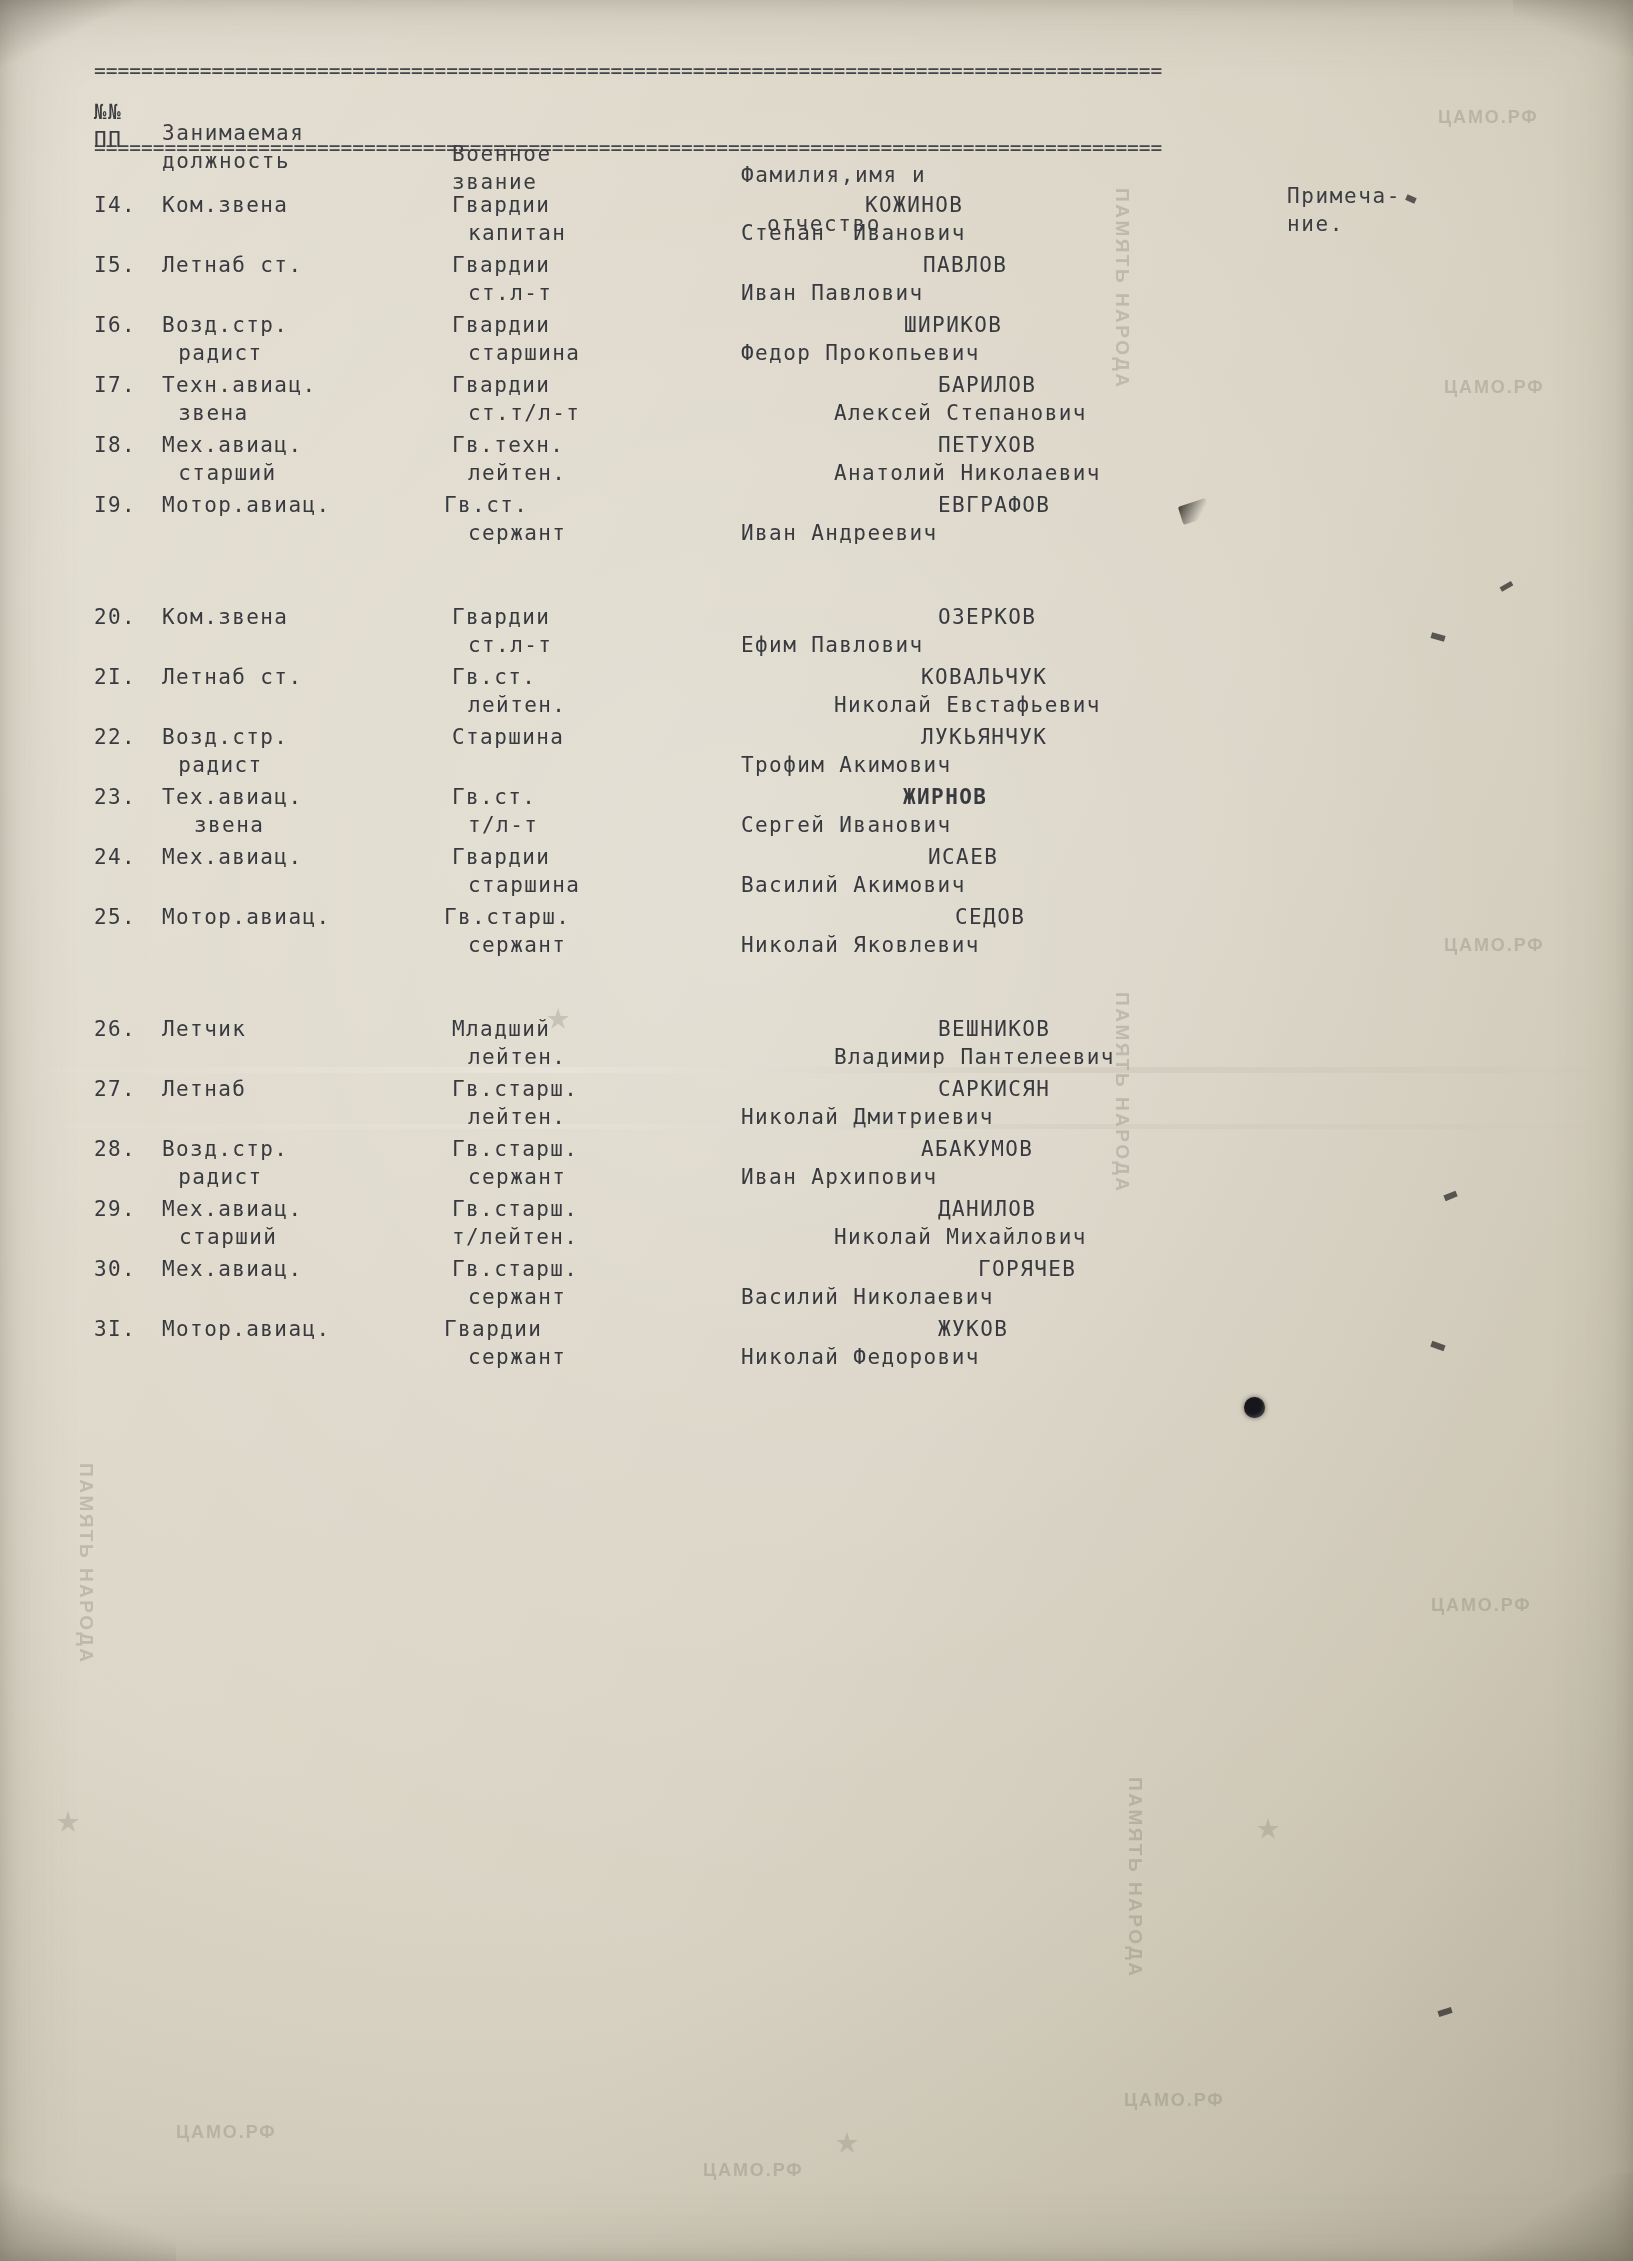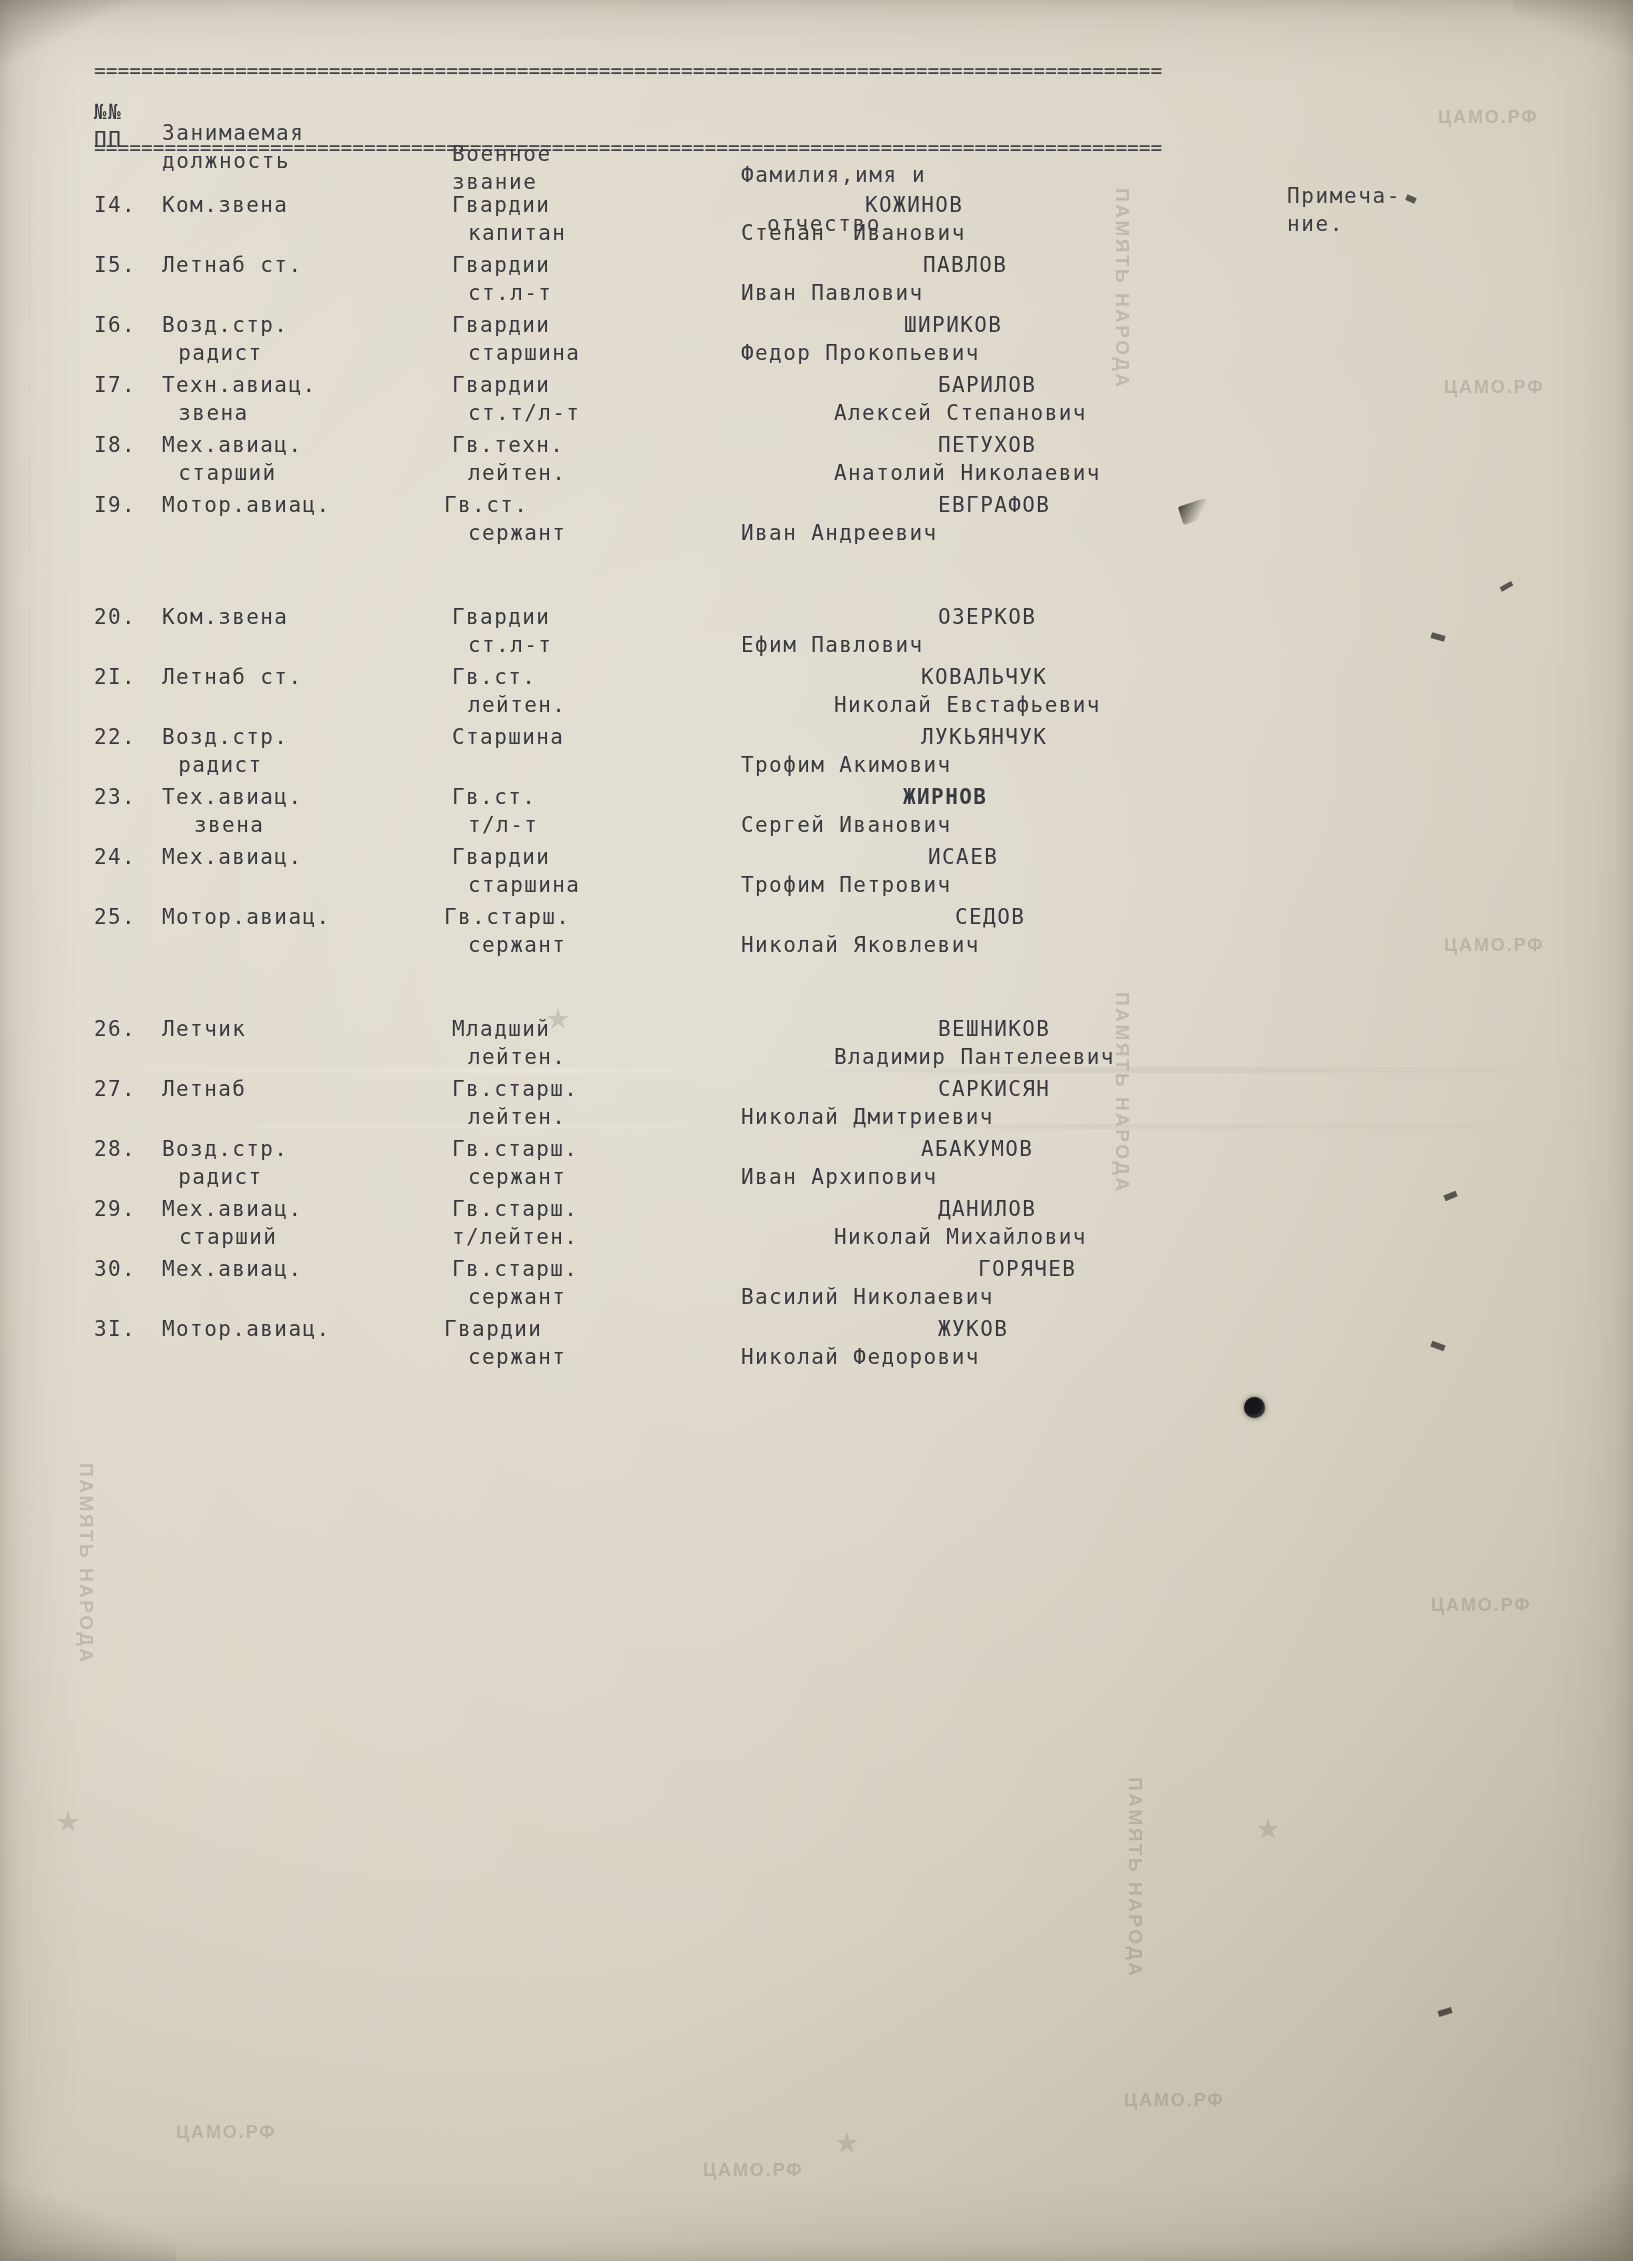--- a/index.html
+++ b/index.html
@@ -325,21 +325,21 @@
       <span class="c line2 col-rank" style="left:374px;">т/л-т</span>
       <span class="c line2 col-name">Сергей Иванович</span>
     </div>
 
     <div class="entry">
       <span class="c line1 col-num">24.</span>
       <span class="c line1 col-pos">Мех.авиац.</span>
       <span class="c line1 col-rank">Гвардии</span>
       <span class="c line1 fam" style="left:834px;">ИСАЕВ</span>
       <span class="c line2 col-rank" style="left:374px;">старшина</span>
-      <span class="c line2 col-name">Трофим Петрович</span>
+      <span class="c line2 col-name">Василий Акимович</span>
     </div>
 
     <div class="entry">
       <span class="c line1 col-num">25.</span>
       <span class="c line1 col-pos">Мотор.авиац.</span>
       <span class="c line1" style="left:350px;">Гв.старш.</span>
       <span class="c line1 fam" style="left:861px;">СЕДОВ</span>
       <span class="c line2 col-rank" style="left:374px;">сержант</span>
       <span class="c line2 col-name">Николай Яковлевич</span>
     </div>

